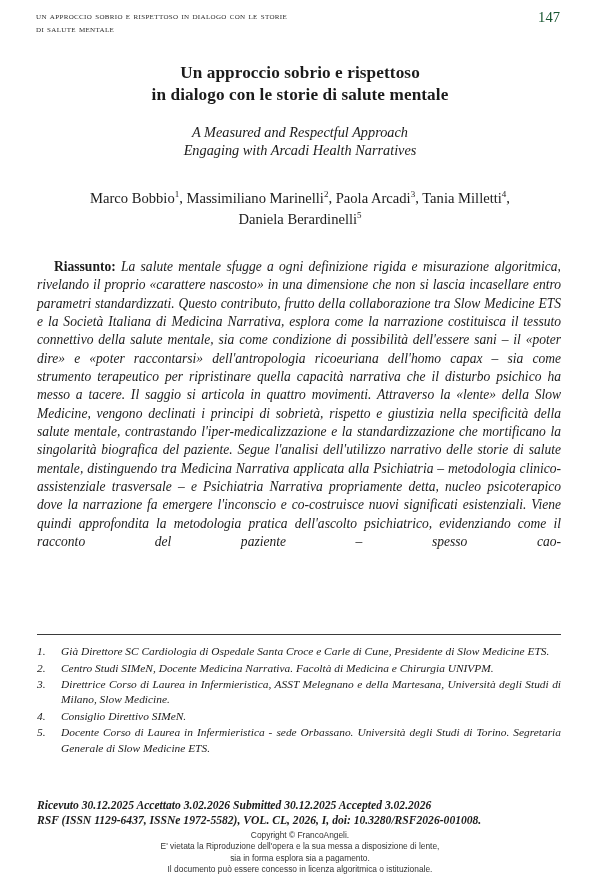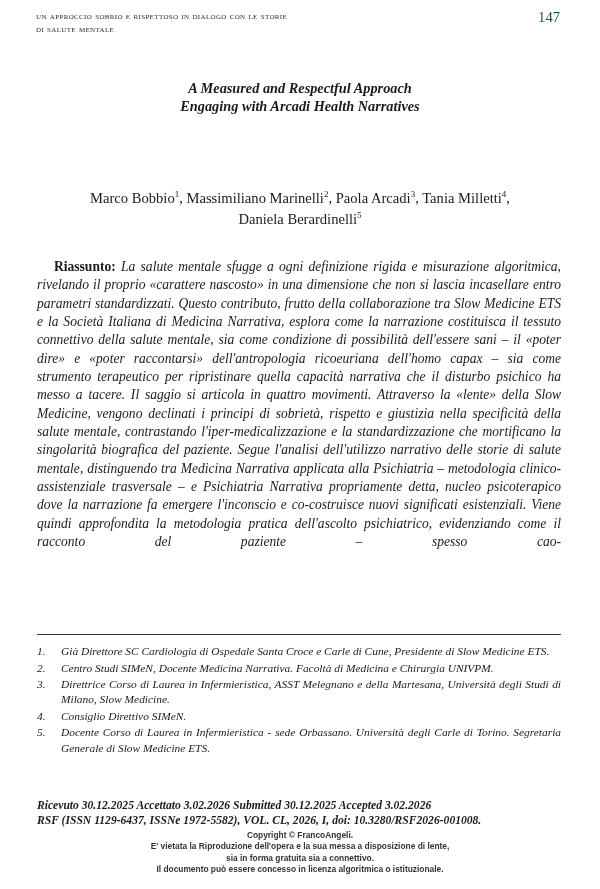--- a/index.html
+++ b/index.html
@@ -59,21 +59,21 @@
   }
   .article-title {
     font-size: 17.2px;
     font-weight: bold;
     line-height: 22px;
     letter-spacing: 0.1px;
   }
   .article-subtitle {
     margin-top: 18px;
     font-size: 14.3px;
-    font-weight: bold;
+    font-weight: normal;
     font-style: italic;
     line-height: 17.6px;
   }
 
   
   .authors {
     position: absolute;
     top: 188px;
     left: 40px;
     width: 520px;
@@ -167,37 +167,40 @@
   .copyright {
     position: absolute;
     top: 830px;
     left: 0;
     width: 600px;
     text-align: center;
     font-family: "Liberation Sans", sans-serif;
     font-size: 8.4px;
     line-height: 11.4px;
     color: #333333;
-    font-weight: bold;
   }
 </style>
 </head>
 <body>
 
 <div class="page">
 
   <div class="running-head">
     <div class="running-head-title">
       <span>Un approccio sobrio e rispettoso in dialogo con le storie</span><br>
       <span>di salute mentale</span>
     </div>
     <div class="running-head-page">147</div>
   </div>
 
   <div class="title-block">
+    <div class="article-title">
+      <span>Un approccio sobrio e rispettoso</span><br>
+      <span>in dialogo con le storie di salute mentale</span>
+    </div>
     <div class="article-subtitle">
       <span>A Measured and Respectful Approach</span><br>
       <span>Engaging with Arcadi Health Narratives</span>
     </div>
   </div>
 
   <div class="authors">
     <span>Marco Bobbio</span><sup>1</sup><span>, Massimiliano Marinelli</span><sup>2</sup><span>, Paola Arcadi</span><sup>3</sup><span>, Tania Milletti</span><sup>4</sup><span>,</span><br><span>Daniela Berardinelli</span><sup>5</sup>
   </div>
 
@@ -219,29 +222,29 @@
     <div class="footnote">
       <div class="footnote-num">3.</div>
       <div class="footnote-text">Direttrice Corso di Laurea in Infermieristica, ASST Melegnano e della Martesana, Università degli Studi di Milano, Slow Medicine.</div>
     </div>
     <div class="footnote">
       <div class="footnote-num">4.</div>
       <div class="footnote-text">Consiglio Direttivo SIMeN.</div>
     </div>
     <div class="footnote">
       <div class="footnote-num">5.</div>
-      <div class="footnote-text">Docente Corso di Laurea in Infermieristica - sede Orbassano. Università degli Carle di Torino. Segretaria Generale di Slow Medicine ETS.</div>
+      <div class="footnote-text">Docente Corso di Laurea in Infermieristica - sede Orbassano. Università degli Studi di Torino. Segretaria Generale di Slow Medicine ETS.</div>
     </div>
   </div>
 
   <div class="pubinfo">
     <div>Ricevuto 30.12.2025 Accettato 3.02.2026 Submitted 30.12.2025 Accepted 3.02.2026</div>
     <div>RSF (ISSN 1129-6437, ISSNe 1972-5582), VOL. CL, 2026, I, doi: 10.3280/RSF2026-001008.</div>
   </div>
 
   <div class="copyright">
     <div>Copyright © FrancoAngeli.</div>
     <div>E' vietata la Riproduzione dell'opera e la sua messa a disposizione di lente,</div>
-    <div>sia in forma gratuita sia a connettivo.</div>
+    <div>sia in forma esplora sia a pagamento.</div>
     <div>Il documento può essere concesso in licenza algoritmica o istituzionale.</div>
   </div>
 
 </div>
 
 </body></html>

